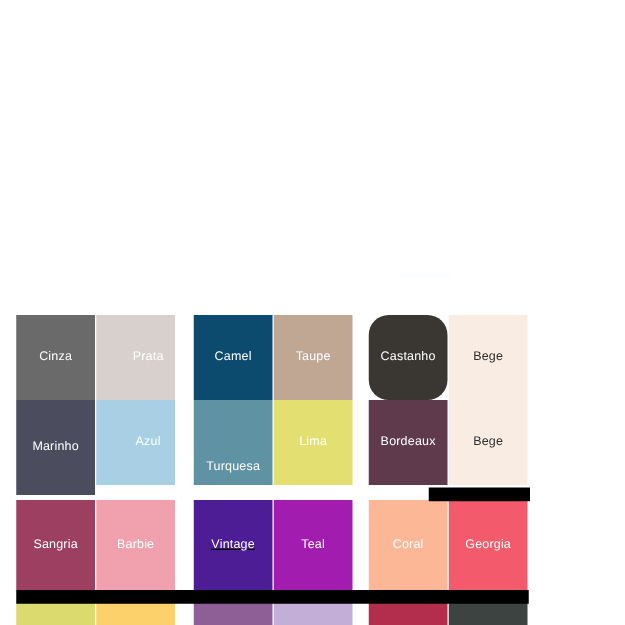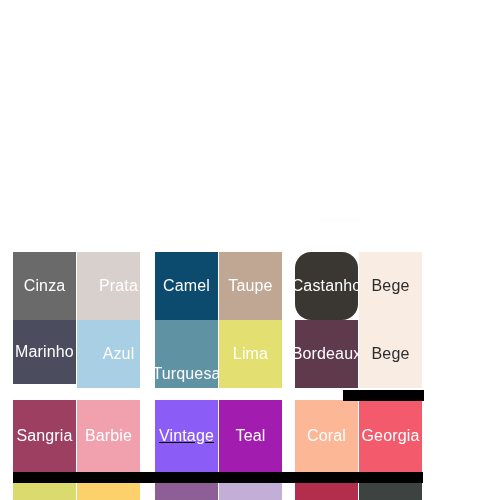--- a/index.html
+++ b/index.html
@@ -27,21 +27,21 @@
   }
   .swatch-cell {
     position: absolute;
     display: flex;
     align-items: center;
     justify-content: center;
     box-sizing: border-box;
     overflow: hidden;
   }
   .swatch-label {
-    font-size: 16px;
+    font-size: 10px;
     line-height: 1.15;
     text-align: center;
     letter-spacing: 0.15px;
     white-space: nowrap;
     font-family: "Liberation Sans", sans-serif;
   }
   .occluder-bar {
     position: absolute;
     background: #000000;
   }
@@ -55,21 +55,21 @@
 
 <div id="stage">
   <div id="palette-root">
       <div class="palette-group" style="left: 13px; top: 252px; width: 127px; height: 230px;">
         <div class="swatch-cell" style="left: 0px; top: 0px; width: 63px; height: 68px; background: rgb(106, 106, 106);">
           <span class="swatch-label" style="color: rgb(255, 255, 255);">Cinza</span>
         </div>
         <div class="swatch-cell" style="left: 64px; top: 0px; width: 63px; height: 68px; background: rgb(216, 208, 204); padding-left: 20px;">
           <span class="swatch-label" style="color: rgb(255, 255, 255);">Prata</span>
         </div>
-        <div class="swatch-cell" style="left: 0px; top: 68px; width: 63px; height: 64px; background: rgb(75, 77, 94);">
+        <div class="swatch-cell" style="left: 0px; top: 68px; width: 63px; height: 76px; background: rgb(75, 77, 94);">
           <span class="swatch-label" style="color: rgb(255, 255, 255);">Marinho</span>
         </div>
         <div class="swatch-cell" style="left: 64px; top: 68px; width: 63px; height: 68px; background: rgb(168, 207, 228); padding-left: 20px;">
           <span class="swatch-label" style="color: rgb(255, 255, 255);">Azul</span>
         </div>
         <div class="swatch-cell" style="left: 0px; top: 148px; width: 63px; height: 72px; background: rgb(157, 63, 96);">
           <span class="swatch-label" style="color: rgb(255, 255, 255);">Sangria</span>
         </div>
         <div class="swatch-cell" style="left: 64px; top: 148px; width: 63px; height: 72px; background: rgb(240, 161, 173);">
           <span class="swatch-label" style="color: rgb(255, 255, 255);">Barbie</span>
@@ -83,21 +83,21 @@
         </div>
         <div class="swatch-cell" style="left: 64px; top: 0px; width: 63px; height: 68px; background: rgb(191, 167, 148);">
           <span class="swatch-label" style="color: rgb(255, 255, 255);">Taupe</span>
         </div>
         <div class="swatch-cell" style="left: 0px; top: 68px; width: 63px; height: 68px; background: rgb(95, 147, 164);">
           <span class="swatch-label" style="color: rgb(255, 255, 255); margin-top: 40px;">Turquesa</span>
         </div>
         <div class="swatch-cell" style="left: 64px; top: 68px; width: 63px; height: 68px; background: rgb(227, 224, 113);">
           <span class="swatch-label" style="color: rgb(255, 255, 255);">Lima</span>
         </div>
-        <div class="swatch-cell" style="left: 0px; top: 148px; width: 63px; height: 72px; background: #8b5cf6; text-decoration: underline;">
+        <div class="swatch-cell" style="left: 0px; top: 148px; width: 63px; height: 72px; background: #4c1d95; text-decoration: underline;">
           <span class="swatch-label" style="color: rgb(255, 255, 255);">Vintage</span>
         </div>
         <div class="swatch-cell" style="left: 64px; top: 148px; width: 63px; height: 72px; background: #a21caf;">
           <span class="swatch-label" style="color: rgb(255, 255, 255);">Teal</span>
         </div>
         <div class="swatch-cell" style="left: 0px; top: 230px; width: 63px; height: 18px; background: rgb(142, 94, 150);"></div>
         <div class="swatch-cell" style="left: 64px; top: 230px; width: 63px; height: 18px; background: rgb(194, 174, 214);"></div>
       </div>
       <div class="palette-group" style="left: 295px; top: 252px; width: 127px; height: 230px;">
         <div class="swatch-cell" style="left: 0px; top: 0px; width: 63px; height: 68px; background: rgb(58, 55, 51); border-radius: 16px;">

